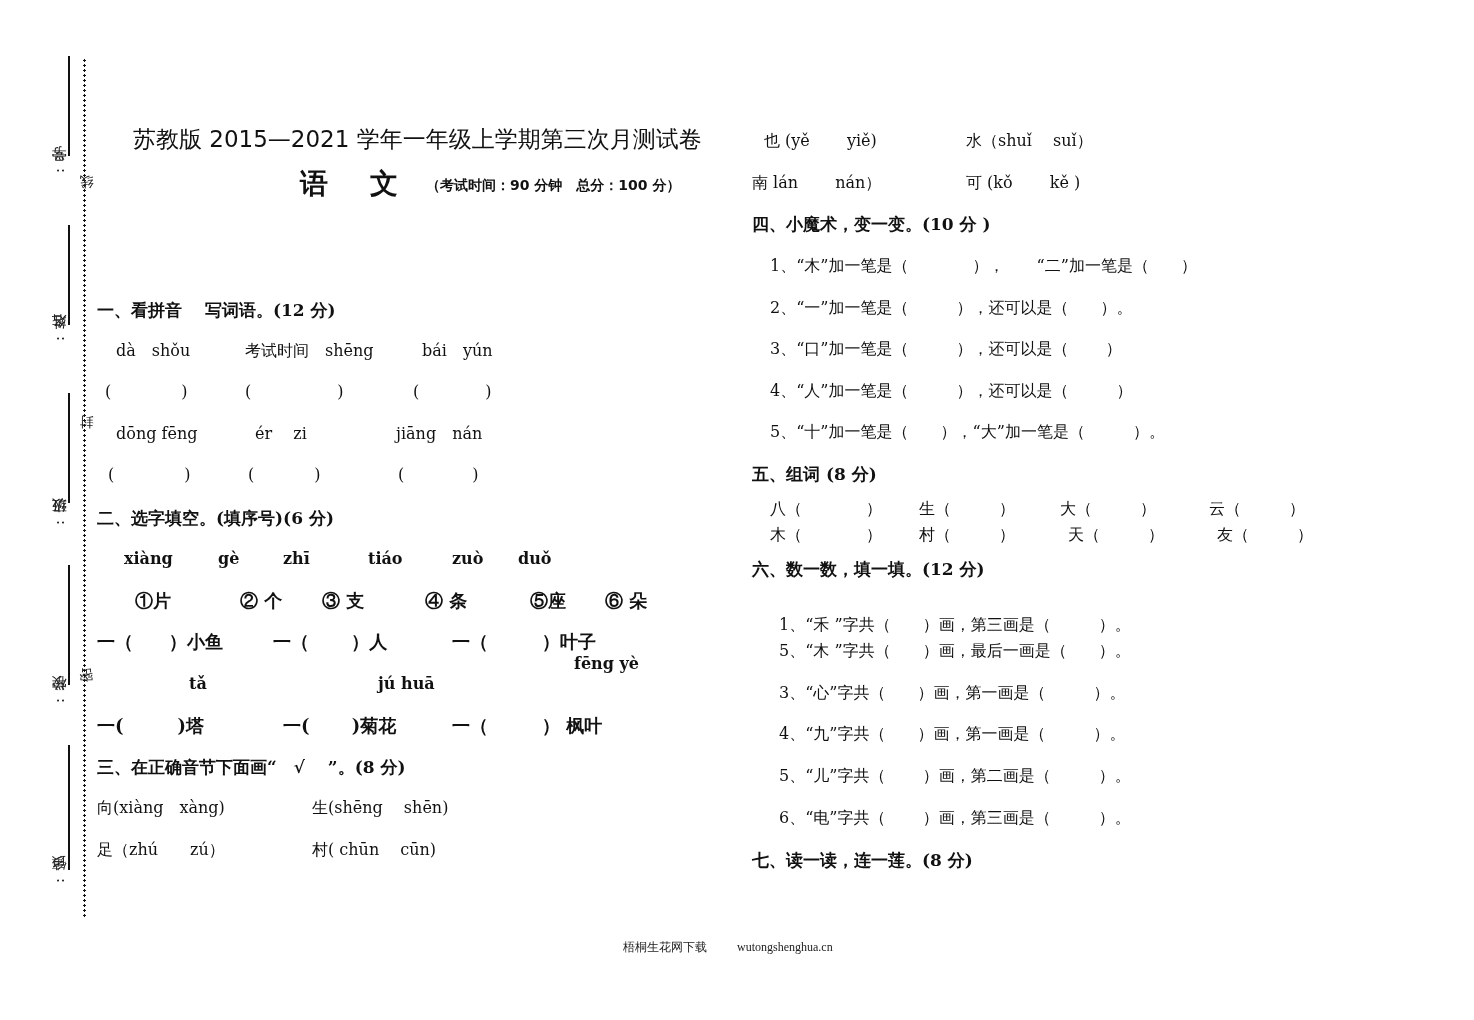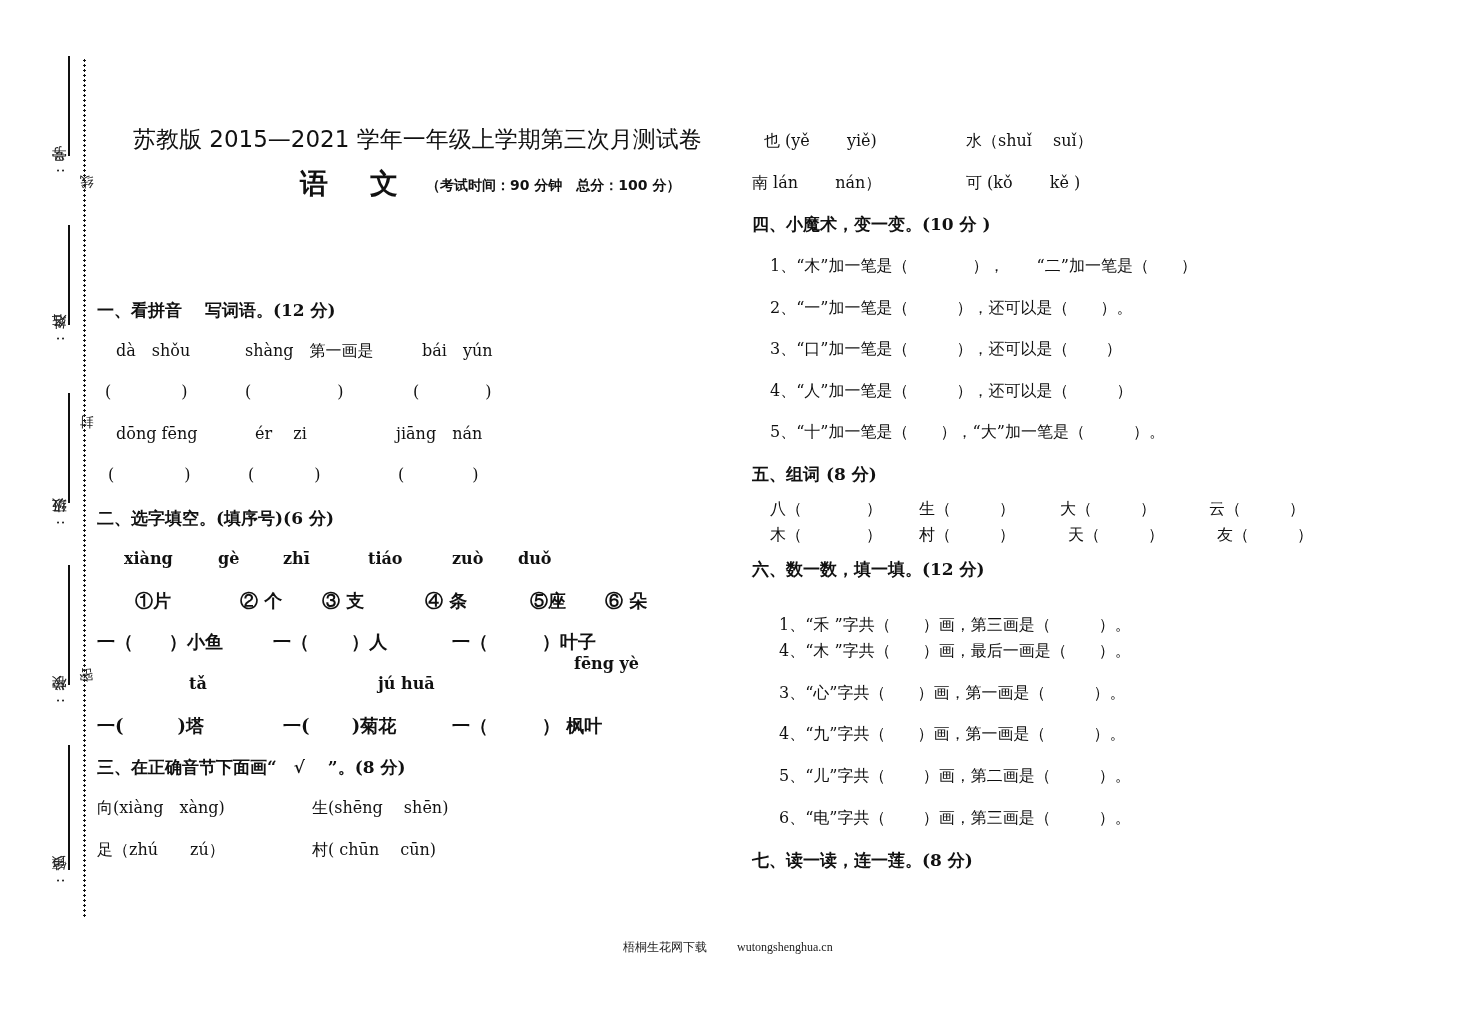--- a/index.html
+++ b/index.html
@@ -79,21 +79,21 @@
       <col style="width:49px">
       <col style="width:60px">
       <col style="width:59px">
   </colgroup>
   <tbody>
 </tbody>
   </table>
 
 <div class="abs sec" style="left:97px;top:299px;">一、看拼音　 写词语。(12 分)</div>
 <div class="abs py" style="left:116px;top:341px;">dà　shǒu</div>
-<div class="abs py" style="left:245px;top:341px;">shàng　第一画是</div>
+<div class="abs py" style="left:245px;top:341px;">考试时间　shēng</div>
 <div class="abs py" style="left:422px;top:341px;">bái　yún</div>
 <div class="abs txt" style="left:105px;top:382px;">(<span style="display:inline-block;width:70px"></span>)</div>
 <div class="abs txt" style="left:245px;top:382px;">(<span style="display:inline-block;width:86px"></span>)</div>
 <div class="abs txt" style="left:413px;top:382px;">(<span style="display:inline-block;width:66px"></span>)</div>
 <div class="abs py" style="left:116px;top:424px;">dōng fēng</div>
 <div class="abs py" style="left:255px;top:424px;">ér　 zi</div>
 <div class="abs py" style="left:396px;top:424px;">jiāng　nán</div>
 <div class="abs txt" style="left:108px;top:465px;">(<span style="display:inline-block;width:70px"></span>)</div>
 <div class="abs txt" style="left:248px;top:465px;">(<span style="display:inline-block;width:60px"></span>)</div>
 <div class="abs txt" style="left:398px;top:465px;">(<span style="display:inline-block;width:68px"></span>)</div>
@@ -147,21 +147,21 @@
 <div class="abs txt" style="left:919px;top:499px;">生（　　　）</div>
 <div class="abs txt" style="left:1060px;top:499px;">大（　　　）</div>
 <div class="abs txt" style="left:1209px;top:499px;">云（　　　）</div>
 <div class="abs txt" style="left:770px;top:525px;">木（　　　　）</div>
 <div class="abs txt" style="left:919px;top:525px;">村（　　　）</div>
 <div class="abs txt" style="left:1068px;top:525px;">天（　　　）</div>
 <div class="abs txt" style="left:1217px;top:525px;">友（　　　）</div>
 
 <div class="abs sec" style="left:752px;top:558px;">六、数一数，填一填。(12 分)</div>
 <div class="abs txt" style="left:779px;top:615px;">1、“禾 ”字共（　　）画，第三画是（　　　）。</div>
-<div class="abs txt" style="left:779px;top:641px;">4、“木 ”字共（　　）画，最后一画是（　　）。</div>
+<div class="abs txt" style="left:779px;top:641px;">5、“木 ”字共（　　）画，最后一画是（　　）。</div>
 <div class="abs txt" style="left:779px;top:683px;">3、“心”字共（　　）画，第一画是（　　　）。</div>
 <div class="abs txt" style="left:779px;top:724px;">4、“九”字共（　　）画，第一画是（　　　）。</div>
 <div class="abs txt" style="left:779px;top:766px;">5、“儿”字共（　　 ）画，第二画是（　　　）。</div>
 <div class="abs txt" style="left:779px;top:808px;">6、“电”字共（　　 ）画，第三画是（　　　）。</div>
 
 <div class="abs sec" style="left:752px;top:849px;">七、读一读，连一莲。(8 分)</div>
 
 <div class="abs footer">
   <span>梧桐生花网下载</span><span class="gap"></span><span>wutongshenghua.cn</span>
 </div>

